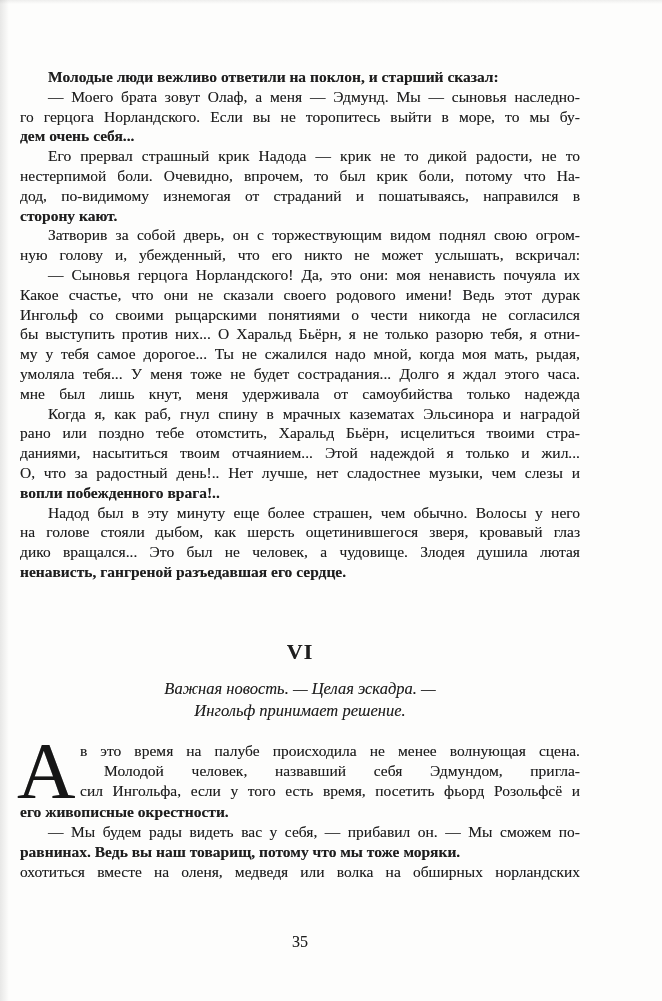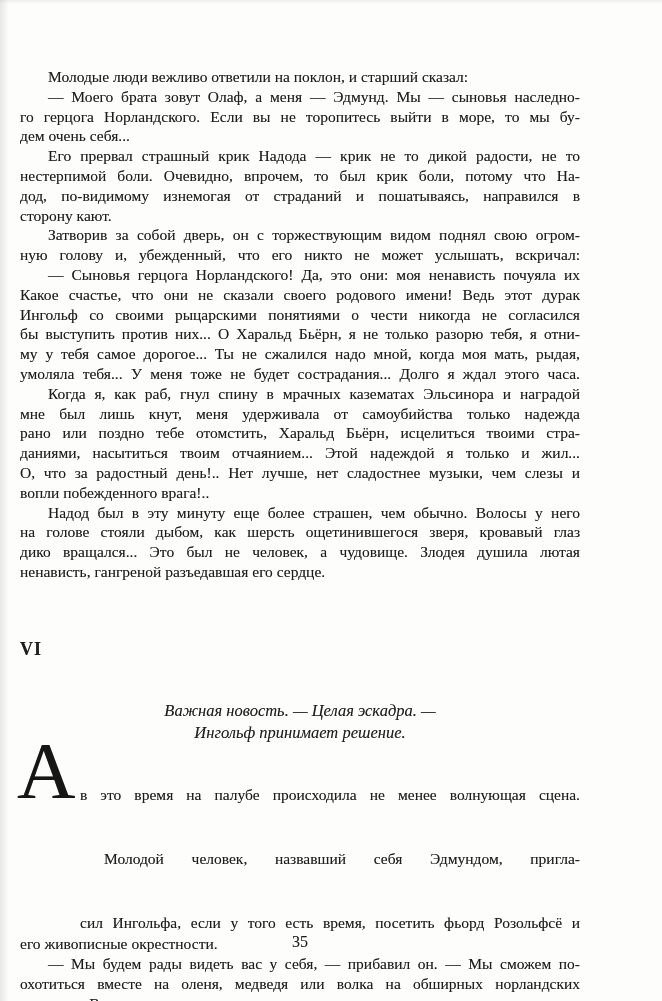--- a/index.html
+++ b/index.html
@@ -29,38 +29,38 @@
   .line {
     font-size:15.5px;
     line-height:19.8px;
     text-align:justify;
     text-align-last:justify;
     white-space:nowrap;
     text-shadow:0 0 0.6px rgba(30,30,30,0.45);
   }
   #body2 .line { line-height:20.2px; }
   .line.indent { padding-left:28px; }
-  .line.offset { padding-left:60px;margin-top:44px; }
+  .line.offset { padding-left:60px; }
   .line.offset.indent { padding-left:84px; }
-  .line.left { text-align:center; text-align-last:left; }
+  .line.left { text-align:center; text-align-last:left;font-weight:bold; }
   .dropcap {
     position:absolute; left:-3px; top:-10px;
     font-size:81px; line-height:81px;
     font-weight:normal;
     color:#161616;
     text-shadow:0 0 0.6px rgba(30,30,30,0.45);
   }
   .chapter {
     position:absolute; top:639px; left:20px; width:560px;
-    text-align:left;
-    font-weight:bold; font-size:18px; letter-spacing:1px;
+    text-align:center;
+    font-weight:bold; font-size:22px; letter-spacing:1px;
     text-shadow:0 0 0.6px rgba(30,30,30,0.45);
   }
   .subtitle {
-    position:absolute; top:700px; left:20px; width:560px;
+    position:absolute; top:678px; left:20px; width:560px;
     text-align:center;
     font-style:italic;
     font-size:16.5px; line-height:21.5px;
     text-shadow:0 0 0.5px rgba(30,30,30,0.4);
   }
   .pagenum {
     position:absolute; top:933px; left:20px; width:560px;
     text-align:center;
     font-size:16px;
     text-shadow:0 0 0.5px rgba(30,30,30,0.4);
@@ -83,22 +83,22 @@
       <div class="line">дод, по-видимому изнемогая от страданий и пошатываясь, направился в</div>
       <div class="line left">сторону кают.</div>
       <div class="line indent">Затворив за собой дверь, он с торжествующим видом поднял свою огром-</div>
       <div class="line">ную голову и, убежденный, что его никто не может услышать, вскричал:</div>
       <div class="line indent">— Сыновья герцога Норландского! Да, это они: моя ненависть почуяла их</div>
       <div class="line">Какое счастье, что они не сказали своего родового имени! Ведь этот дурак</div>
       <div class="line">Ингольф со своими рыцарскими понятиями о чести никогда не согласился</div>
       <div class="line">бы выступить против них... О Харальд Бьёрн, я не только разорю тебя, я отни-</div>
       <div class="line">му у тебя самое дорогое... Ты не сжалился надо мной, когда моя мать, рыдая,</div>
       <div class="line">умоляла тебя... У меня тоже не будет сострадания... Долго я ждал этого часа.</div>
+      <div class="line">мне был лишь кнут, меня удерживала от самоубийства только надежда</div>
       <div class="line indent">Когда я, как раб, гнул спину в мрачных казематах Эльсинора и наградой</div>
-      <div class="line">мне был лишь кнут, меня удерживала от самоубийства только надежда</div>
       <div class="line">рано или поздно тебе отомстить, Харальд Бьёрн, исцелиться твоими стра-</div>
       <div class="line">даниями, насытиться твоим отчаянием... Этой надеждой я только и жил...</div>
       <div class="line">О, что за радостный день!.. Нет лучше, нет сладостнее музыки, чем слезы и</div>
       <div class="line left">вопли побежденного врага!..</div>
       <div class="line indent">Надод был в эту минуту еще более страшен, чем обычно. Волосы у него</div>
       <div class="line">на голове стояли дыбом, как шерсть ощетинившегося зверя, кровавый глаз</div>
       <div class="line">дико вращался... Это был не человек, а чудовище. Злодея душила лютая</div>
       <div class="line left">ненависть, гангреной разъедавшая его сердце.</div>
     </div>
 
@@ -109,18 +109,18 @@
     <div>Ингольф принимает решение.</div>
   </div>
 
   <div class="col" id="body2">
     <div class="dropcap">А</div>
   <div class="line offset">в это время на палубе происходила не менее волнующая сцена.</div>
       <div class="line indent offset">Молодой человек, назвавший себя Эдмундом, пригла-</div>
       <div class="line offset">сил Ингольфа, если у того есть время, посетить фьорд Розольфсё и</div>
       <div class="line left">его живописные окрестности.</div>
       <div class="line indent">— Мы будем рады видеть вас у себя, — прибавил он. — Мы сможем по-</div>
+      <div class="line left">равнинах. Ведь вы наш товарищ, потому что мы тоже моряки.</div>
       <div class="line">охотиться вместе на оленя, медведя или волка на обширных норландских</div>
-      <div class="line left">равнинах. Ведь вы наш товарищ, потому что мы тоже моряки.</div>
     </div>
 
   <div class="pagenum">35</div>
 </div>
 
 </body></html>

